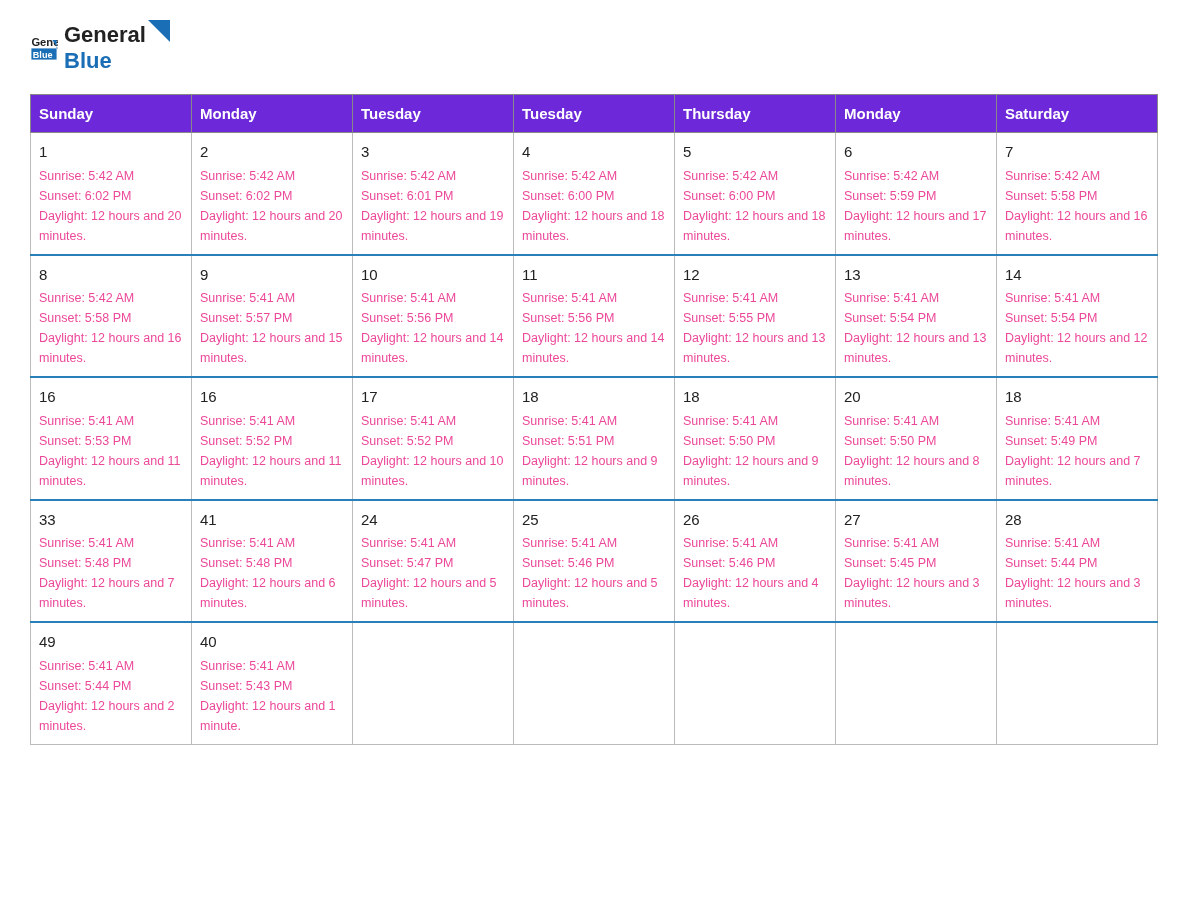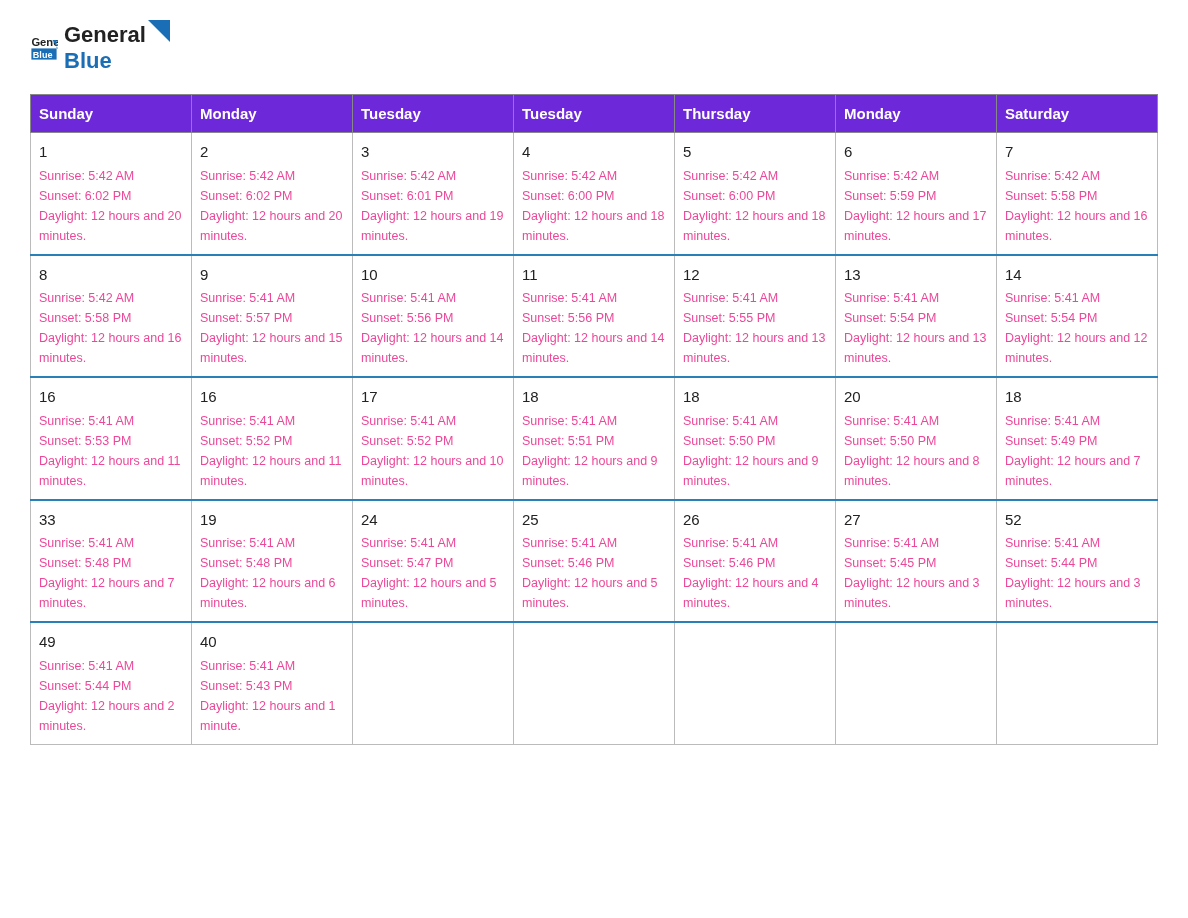--- a/index.html
+++ b/index.html
@@ -219,41 +219,41 @@
         <span class="day-number">18</span>
         <span class="day-info">Sunrise: 5:41 AM<br>Sunset: 5:49 PM<br>Daylight: 12 hours and 7 minutes.</span>
       </td>
       </tr>
       <tr>
         <td>
         <span class="day-number">33</span>
         <span class="day-info">Sunrise: 5:41 AM<br>Sunset: 5:48 PM<br>Daylight: 12 hours and 7 minutes.</span>
       </td>
         <td>
-        <span class="day-number">19</span>
+        <span class="day-number">41</span>
         <span class="day-info">Sunrise: 5:41 AM<br>Sunset: 5:48 PM<br>Daylight: 12 hours and 6 minutes.</span>
       </td>
         <td>
         <span class="day-number">24</span>
         <span class="day-info">Sunrise: 5:41 AM<br>Sunset: 5:47 PM<br>Daylight: 12 hours and 5 minutes.</span>
       </td>
         <td>
         <span class="day-number">25</span>
         <span class="day-info">Sunrise: 5:41 AM<br>Sunset: 5:46 PM<br>Daylight: 12 hours and 5 minutes.</span>
       </td>
         <td>
         <span class="day-number">26</span>
         <span class="day-info">Sunrise: 5:41 AM<br>Sunset: 5:46 PM<br>Daylight: 12 hours and 4 minutes.</span>
       </td>
         <td>
         <span class="day-number">27</span>
         <span class="day-info">Sunrise: 5:41 AM<br>Sunset: 5:45 PM<br>Daylight: 12 hours and 3 minutes.</span>
       </td>
         <td>
-        <span class="day-number">52</span>
+        <span class="day-number">28</span>
         <span class="day-info">Sunrise: 5:41 AM<br>Sunset: 5:44 PM<br>Daylight: 12 hours and 3 minutes.</span>
       </td>
       </tr>
       <tr>
         <td>
         <span class="day-number">49</span>
         <span class="day-info">Sunrise: 5:41 AM<br>Sunset: 5:44 PM<br>Daylight: 12 hours and 2 minutes.</span>
       </td>
         <td>
         <span class="day-number">40</span>

